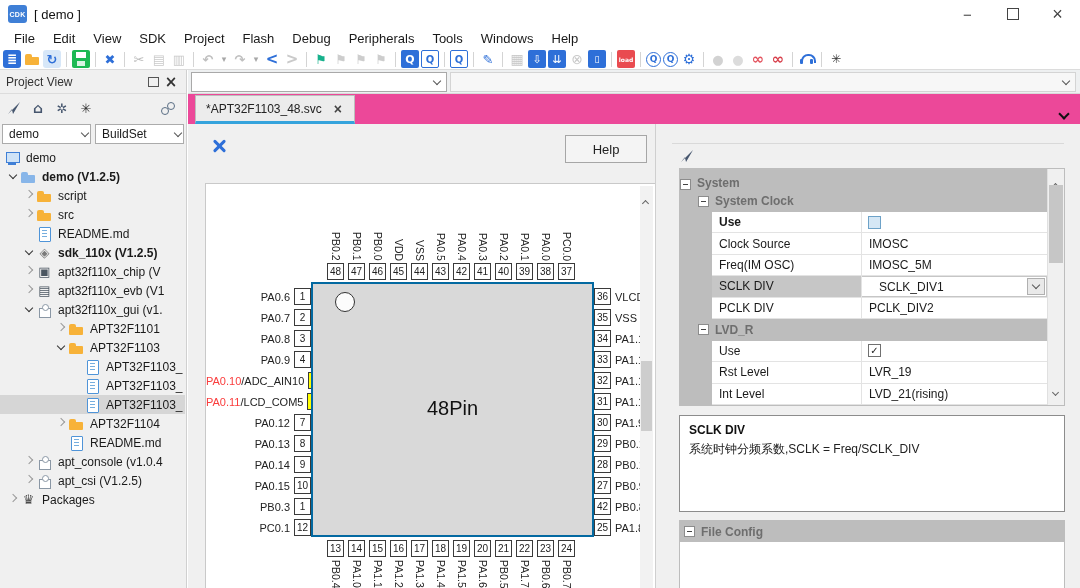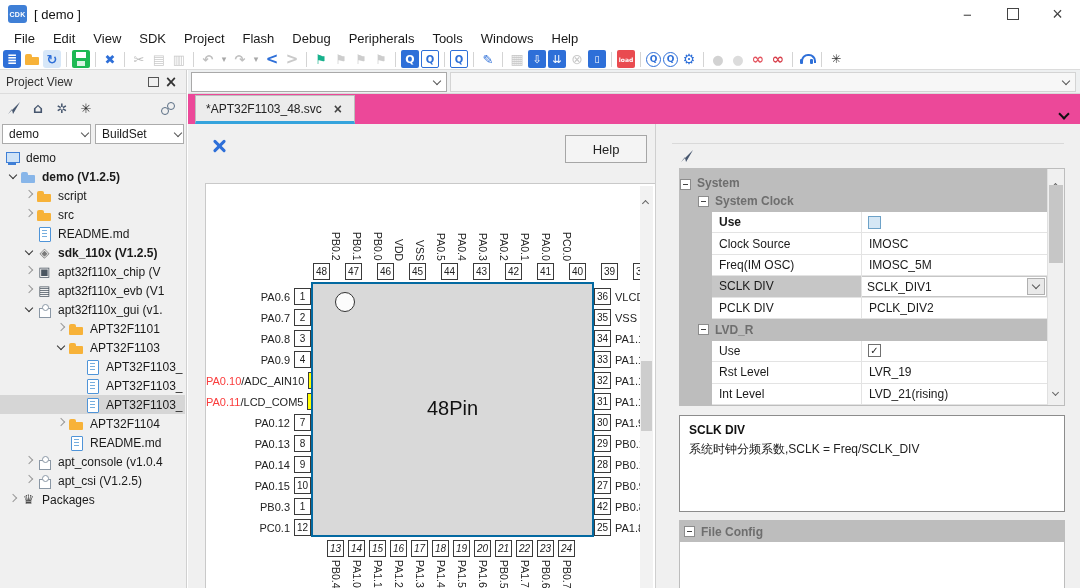--- a/index.html
+++ b/index.html
@@ -145,25 +145,25 @@
   .cv-scroll{position:absolute;right:2px;top:2px;width:13px;bottom:0;background:#f2f2f2;}
   .cv-scroll .up{position:absolute;left:3px;top:6px;}
   .cv-scroll .up .chev{transform:rotate(-135deg);border-color:#666;width:5px;height:5px;}
   .cv-thumb{position:absolute;left:1px;right:1px;top:175px;height:70px;background:#cdcdcd;}
 
   .chip-body{position:absolute;left:105px;top:98px;width:283px;height:255px;background:#d9d9d9;border:2px solid #0369a1;}
   .pin1-circle{position:absolute;left:22px;top:8px;width:20px;height:20px;border:1.5px solid #333;border-radius:50%;background:#fcfcfc;}
   .chip-title{position:absolute;left:0;right:0;top:113px;text-align:center;font-size:20px;color:#111;}
   .pbox{width:17px;height:17px;border:1px solid #3a3a3a;background:#fff;font-size:10px;display:flex;align-items:center;justify-content:center;flex:none;color:#222;}
   .pbox.hl{background:var(--pinhl);color:#6e5a00;}
-  .pins-top{position:absolute;left:107px;top:79px;display:flex;gap:15px;}
+  .pins-top{position:absolute;left:121px;top:79px;display:flex;gap:4px;}
   .labels-top{position:absolute;left:121px;top:12px;height:65px;display:flex;gap:4px;}
   .labels-top .vcellb{width:17px;position:relative;}
   .labels-top .vcellb span{position:absolute;bottom:0;left:50%;transform:translateX(-50%);writing-mode:vertical-rl;font-size:10.5px;color:#222;white-space:nowrap;}
-  .pins-bottom{position:absolute;left:121px;top:356px;display:flex;gap:4px;font-style:italic;}
+  .pins-bottom{position:absolute;left:121px;top:356px;display:flex;gap:4px;}
   .labels-bottom{position:absolute;left:121px;top:376px;height:62px;display:flex;gap:4px;}
   .labels-bottom .vcellb{width:17px;position:relative;}
   .labels-bottom .vcellb span{position:absolute;top:0;left:50%;transform:translateX(-50%);writing-mode:vertical-rl;font-size:10.5px;color:#222;white-space:nowrap;}
   .pins-left{position:absolute;left:0;top:104px;width:105px;display:flex;flex-direction:column;gap:4px;}
   .pins-left .prowpin{height:17px;display:flex;align-items:center;}
   .pins-left .plbl{flex:1;text-align:right;font-size:11px;padding-right:4px;white-space:nowrap;color:#222;}
   .pins-right{position:absolute;left:388px;top:104px;width:115px;display:flex;flex-direction:column;gap:4px;}
   .pins-right .prowpin{height:17px;display:flex;align-items:center;}
   .pins-right .plbl{font-size:11px;padding-left:4px;white-space:nowrap;color:#222;}
   .redtxt{color:var(--pinred);}
@@ -183,21 +183,21 @@
   .pg-data{flex:1;display:flex;min-height:0;}
   .pg-data .gutter{width:32px;background:var(--ghdr);flex:none;}
   .pg-data .lcell{width:150px;background:#fff;border-bottom:1px solid #e3e3e3;border-right:1px solid #e3e3e3;display:flex;align-items:center;padding-left:7px;font-size:12px;flex:none;}
   .pg-data .lcell.bold{font-weight:700;}
   .pg-data .vcell{flex:1;background:#fff;border-bottom:1px solid #e3e3e3;display:flex;align-items:center;font-size:12px;}
   .prow.sel .lcell,.prow.sel .vcell{background:#c6c6c6;}
   .vtext{margin-left:7px;}
   .checkbox{width:13px;height:13px;margin-left:6px;background:#d5e7f5;border:1px solid #6da2c8;display:inline-flex;align-items:center;justify-content:center;}
   .checkbox.on{background:#fff;border-color:#707070;}
   .checkbox.on::before{content:"✓";font-size:10px;color:#222;font-family:"DejaVu Sans",sans-serif;}
-  .vdrop{flex:1;height:19px;margin:1px 1px 1px 0;background:#fff;display:flex;align-items:center;padding-left:5px;}
+  .vdrop{flex:1;height:19px;margin:1px 1px 1px 0;background:#fff;display:flex;align-items:center;padding-left:17px;}
   .vdrop .dd-text{flex:1;}
   .dd-btn{width:18px;height:17px;background:#e9e9e9;border:1px solid #b0b0b0;display:inline-flex;align-items:center;justify-content:center;margin-right:1px;flex:none;}
   .pg-scroll{position:absolute;right:0;top:0;bottom:0;width:17px;background:#f0f0f0;border-left:1px solid #e0e0e0;}
   .pg-scroll .up{position:absolute;left:5px;top:6px;}
   .pg-scroll .up .chev{transform:rotate(-135deg);border-color:#666;width:5px;height:5px;}
   .pg-scroll .down{position:absolute;left:5px;bottom:6px;}
   .pg-scroll .down .chev{transform:rotate(45deg);border-color:#666;width:5px;height:5px;}
   .pg-thumb{position:absolute;left:1px;right:1px;top:16px;height:78px;background:#c6c6c6;}
 
   .desc-box{position:absolute;left:23px;top:291px;width:386px;height:97px;background:#fff;border:1px solid #8c8c8c;padding:7px 9px;font-size:12px;}

